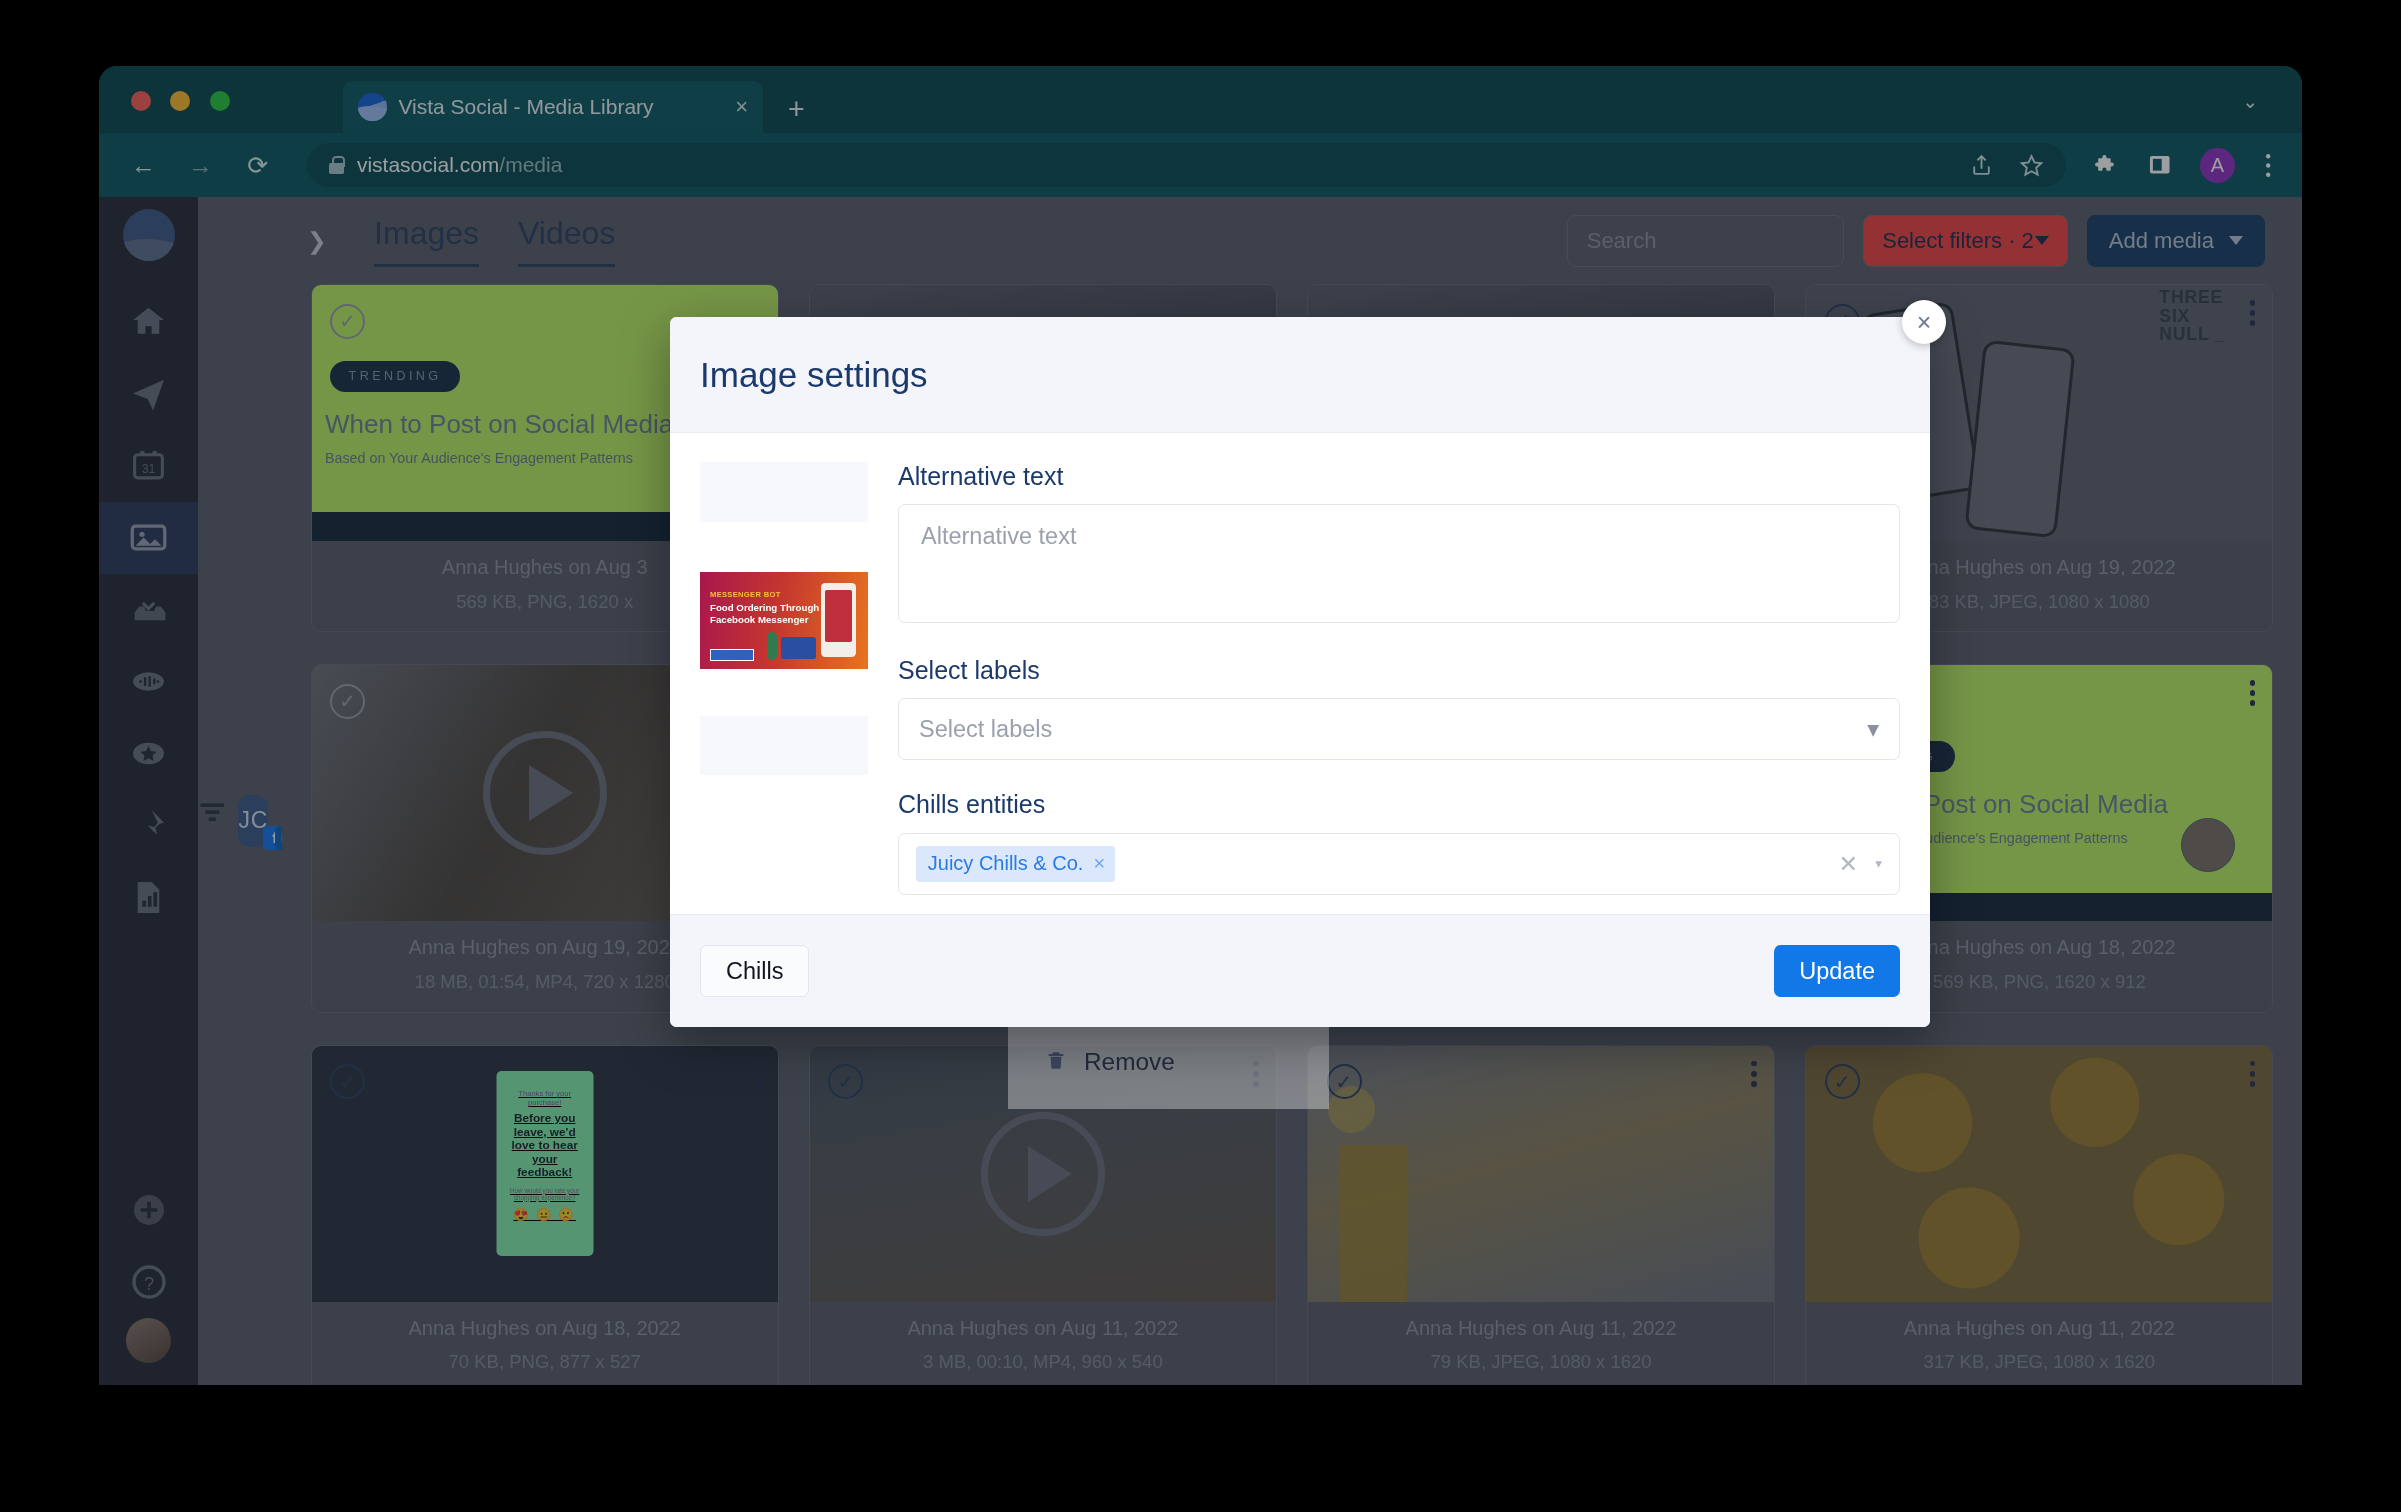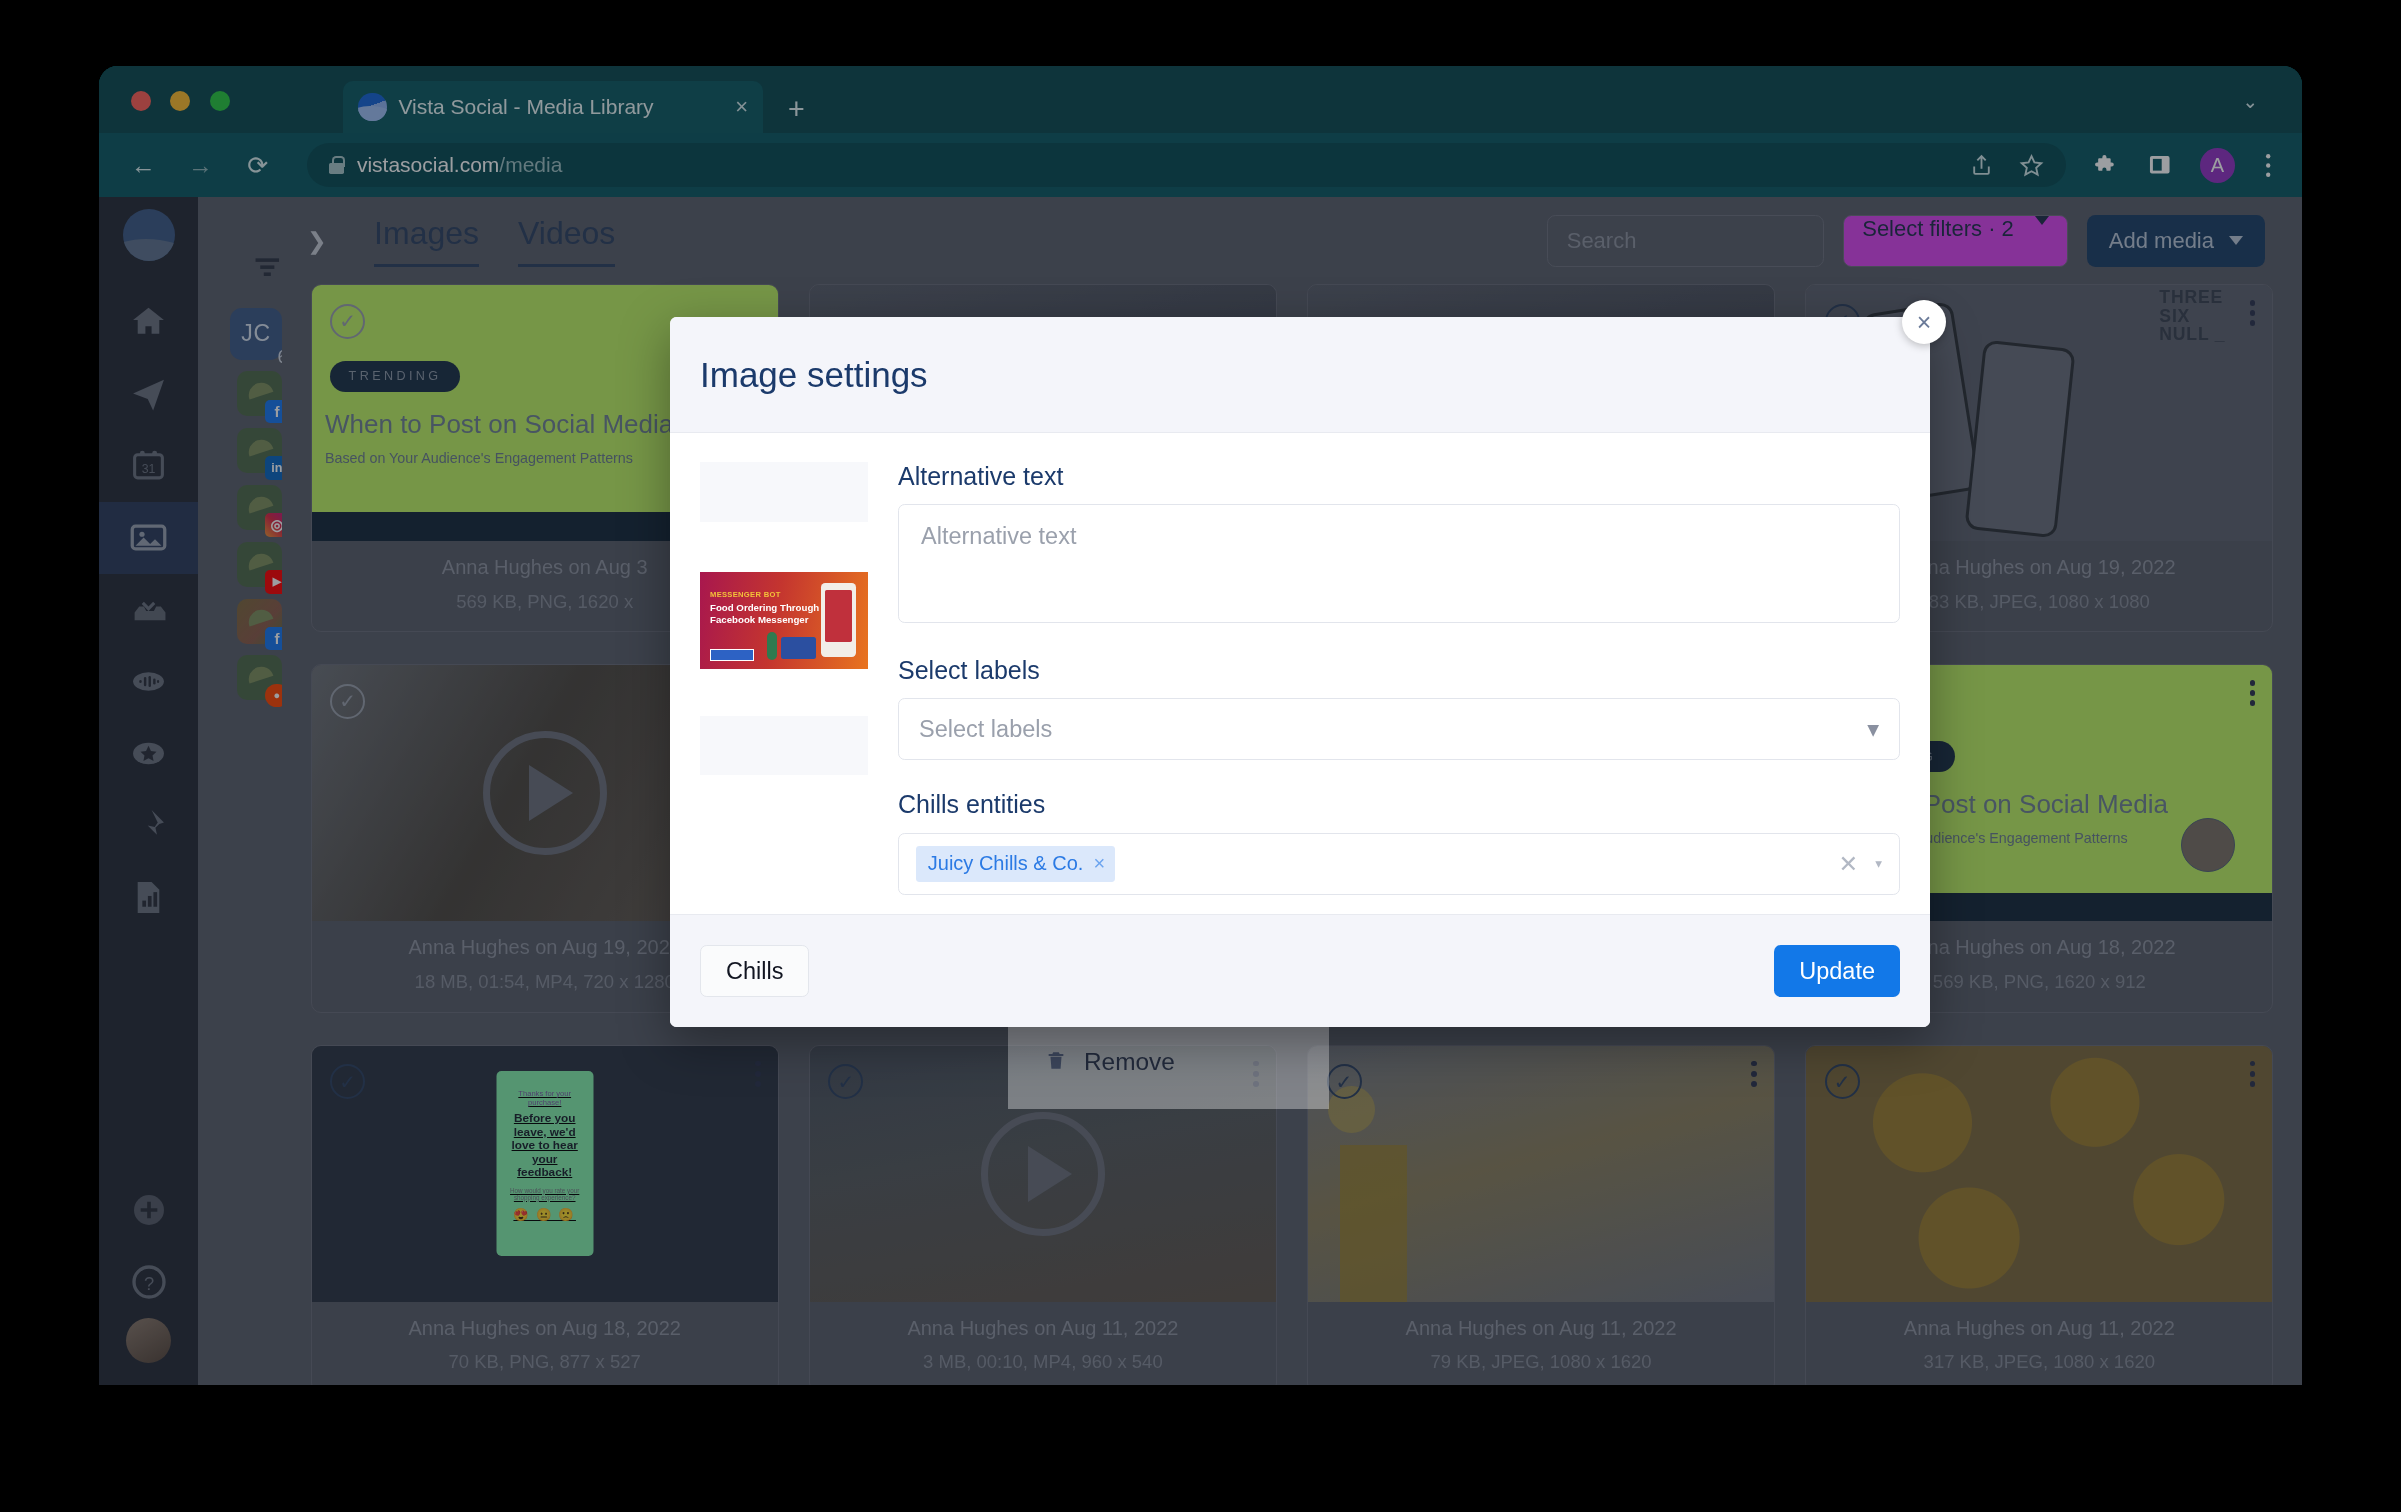--- a/index.html
+++ b/index.html
@@ -146,21 +146,21 @@
   .rail-spacer { flex: 1; }
   .rail-avatar {
     width: 45px; height: 45px; border-radius: 50%;
     background: linear-gradient(150deg,#8b7a6e,#55463c);
     margin-bottom: 22px;
   }
 
   
   .profiles {
     width: 84px; background: #5b5f6b;
-    display:flex; flex-direction:column; align-items:flex-end;
+    display:flex; flex-direction:row; align-items:center;
     padding-top: 59px; gap: 11.8px; flex:none;
     position: relative;
   }
   .filter-glyph { margin-bottom: 13.4px; cursor:pointer; }
   .profile-group {
     width: 52px; height: 52px; border-radius: 11.8px;
     background: #3d5a87; color:#d6e0ee;
     display:flex; align-items:center; justify-content:center;
     font-size: 23px; letter-spacing: 0.8px;
     position: relative; cursor:pointer;
@@ -211,22 +211,22 @@
   }
   .head-right { margin-left:auto; display:flex; align-items:center; gap: 18.5px; }
   .search-box {
     width: 277px; height: 52px; border-radius: 8.4px;
     border: 0.8px solid #6e7380; background: #5b5f6b;
     display:flex; align-items:center; padding: 0 18.5px;
     color:#8d93a0; font-size: 22px; cursor: text;
   }
   .filters-btn {
     height: 52px; border-radius: 8.4px;
-    border: 0.8px solid #6e7380; background: #d946ef;
-    display:flex; align-items:flex-start; padding: 0 18.5px; gap: 21px;
+    border: 0.8px solid #6e7380; background: #ef4444;
+    display:flex; align-items:center; padding: 0 18.5px; gap: 1px;
     color:#1f2f4d; font-size: 22px; cursor:pointer; white-space:nowrap;
   }
   .addmedia-btn {
     height: 52px; border-radius: 8.4px;
     background: #1d4068; color:#b9c7d8; font-size:22px;
     display:flex; align-items:center; padding: 0 22px; gap: 15px;
     cursor:pointer; white-space:nowrap;
   }
   .caret { width:0;height:0;border-left:7.6px solid transparent;border-right:7.6px solid transparent;border-top:9.2px solid currentColor; }
 

